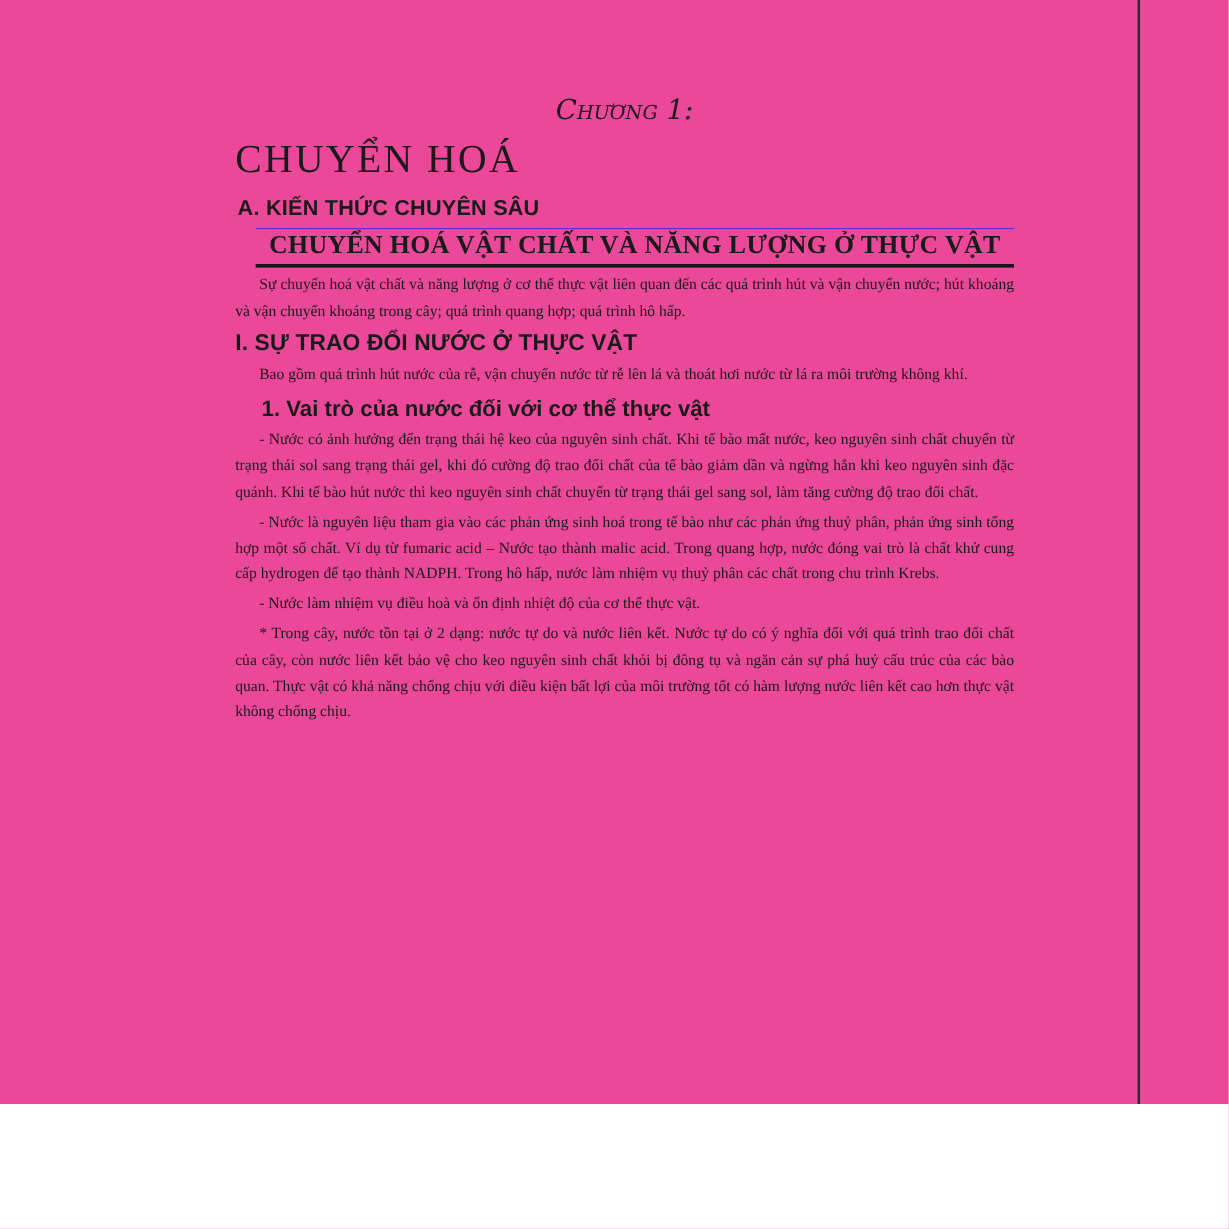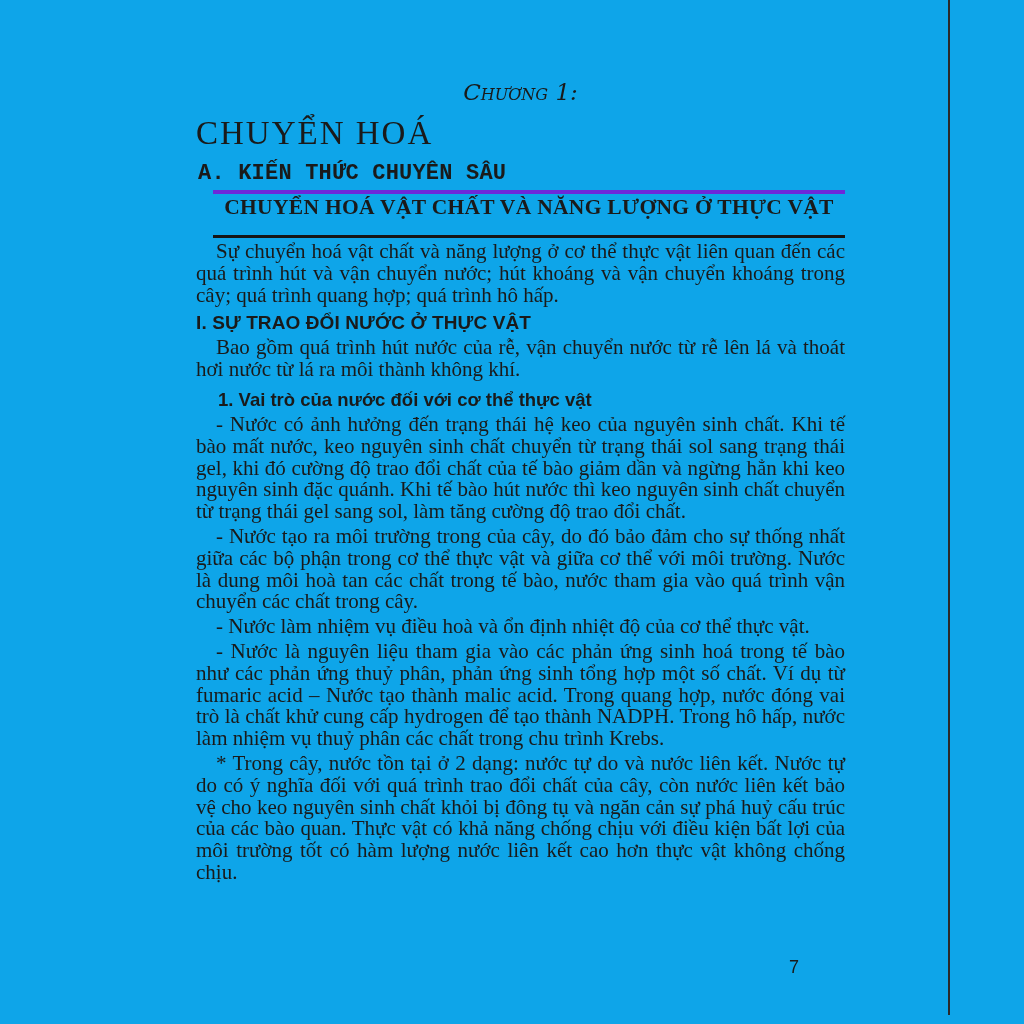--- a/index.html
+++ b/index.html
@@ -1,17 +1,17 @@
 <!DOCTYPE html>
 <html><head>
 <meta charset="utf-8">
 <style>
   html,body{margin:0;padding:0;background:#ffffff;}
   .page{
-    position:relative;width:1024px;height:1024px;background:#0ea5e9;
+    position:relative;width:1024px;height:920px;background:#ec4899;
     overflow:hidden;color:#1a1a1a;
     font-family:"Liberation Serif",serif;
   }
   .scan-edge-line{
     position:absolute;left:948px;top:0;width:2px;height:1015px;
     background:#2a2a2a;
   }
   .content{
     position:absolute;left:196px;top:79px;width:649px;
   }
@@ -29,39 +29,38 @@
     font-size:33px;
     line-height:37px;
     letter-spacing:2px;
     font-weight:400;
   }
   .heading-sans{
     font-family:"Liberation Sans",sans-serif;
     font-weight:700;
   }
   .section-a{
-    font-size:22px;
+    font-size:18px;
     line-height:23px;
     margin:10px 0 0 2px;
     letter-spacing:0.2px;
-    font-family:Liberation Mono, monospace;
   }
   .banner{
     margin:5px 0 0 17px;
-    border-top:4px solid #6d28d9;
+    border-top:1px solid #6d28d9;
     border-bottom:3px solid #161616;
     text-align:center;
     font-weight:700;
     font-size:21.5px;
     line-height:24px;
-    padding:1px 0 16px 0;
+    padding:1px 0 4px 0;
     letter-spacing:0.3px;
   }
   .body-par{
-    font-size:21px;
+    font-size:13px;
     line-height:21.8px;
     text-align:justify;
     text-indent:20px;
     margin:3px 0 2px 0;
   }
   .section-i{
     font-size:19px;
     line-height:22px;
     margin:6px 0 2px 0;
     letter-spacing:0.1px;
@@ -90,32 +89,31 @@
     <div class="chapter-title">CHUYỂN HOÁ</div>
 
     <div class="heading-sans section-a">A. KIẾN THỨC CHUYÊN SÂU</div>
 
     <div class="banner">CHUYỂN HOÁ VẬT CHẤT VÀ NĂNG LƯỢNG Ở THỰC VẬT</div>
 
     <p class="body-par">Sự chuyển hoá vật chất và năng lượng ở cơ thể thực vật liên quan đến các quá trình hút và vận chuyển nước; hút khoáng và vận chuyển khoáng trong cây; quá trình quang hợp; quá trình hô hấp.</p>
 
     <div class="heading-sans section-i">I. SỰ TRAO ĐỔI NƯỚC Ở THỰC VẬT</div>
 
-    <p class="body-par">Bao gồm quá trình hút nước của rễ, vận chuyển nước từ rễ lên lá và thoát hơi nước từ lá ra môi thành không khí.</p>
+    <p class="body-par">Bao gồm quá trình hút nước của rễ, vận chuyển nước từ rễ lên lá và thoát hơi nước từ lá ra môi trường không khí.</p>
 
     <div class="heading-sans sub-1">1. Vai trò của nước đối với cơ thể thực vật</div>
 
 
     <p class="body-par">- Nước có ảnh hưởng đến trạng thái hệ keo của nguyên sinh chất. Khi tế bào mất nước, keo nguyên sinh chất chuyển từ trạng thái sol sang trạng thái gel, khi đó cường độ trao đổi chất của tế bào giảm dần và ngừng hẳn khi keo nguyên sinh đặc quánh. Khi tế bào hút nước thì keo nguyên sinh chất chuyển từ trạng thái gel sang sol, làm tăng cường độ trao đổi chất.</p>
 
-    <p class="body-par">- Nước tạo ra môi trường trong của cây, do đó bảo đảm cho sự thống nhất giữa các bộ phận trong cơ thể thực vật và giữa cơ thể với môi trường. Nước là dung môi hoà tan các chất trong tế bào, nước tham gia vào quá trình vận chuyển các chất trong cây.</p>
+
+    <p class="body-par">- Nước là nguyên liệu tham gia vào các phản ứng sinh hoá trong tế bào như các phản ứng thuỷ phân, phản ứng sinh tổng hợp một số chất. Ví dụ từ fumaric acid – Nước tạo thành malic acid. Trong quang hợp, nước đóng vai trò là chất khử cung cấp hydrogen để tạo thành NADPH. Trong hô hấp, nước làm nhiệm vụ thuỷ phân các chất trong chu trình Krebs.</p>
 
     <p class="body-par">- Nước làm nhiệm vụ điều hoà và ổn định nhiệt độ của cơ thể thực vật.</p>
-
-    <p class="body-par">- Nước là nguyên liệu tham gia vào các phản ứng sinh hoá trong tế bào như các phản ứng thuỷ phân, phản ứng sinh tổng hợp một số chất. Ví dụ từ fumaric acid – Nước tạo thành malic acid. Trong quang hợp, nước đóng vai trò là chất khử cung cấp hydrogen để tạo thành NADPH. Trong hô hấp, nước làm nhiệm vụ thuỷ phân các chất trong chu trình Krebs.</p>
 
 
     <p class="body-par">* Trong cây, nước tồn tại ở 2 dạng: nước tự do và nước liên kết. Nước tự do có ý nghĩa đối với quá trình trao đổi chất của cây, còn nước liên kết bảo vệ cho keo nguyên sinh chất khỏi bị đông tụ và ngăn cản sự phá huỷ cấu trúc của các bào quan. Thực vật có khả năng chống chịu với điều kiện bất lợi của môi trường tốt có hàm lượng nước liên kết cao hơn thực vật không chống chịu.</p>
 
   </div>
 
   <div class="page-number">7</div>
 
   <div class="scan-edge-line"></div>
 

